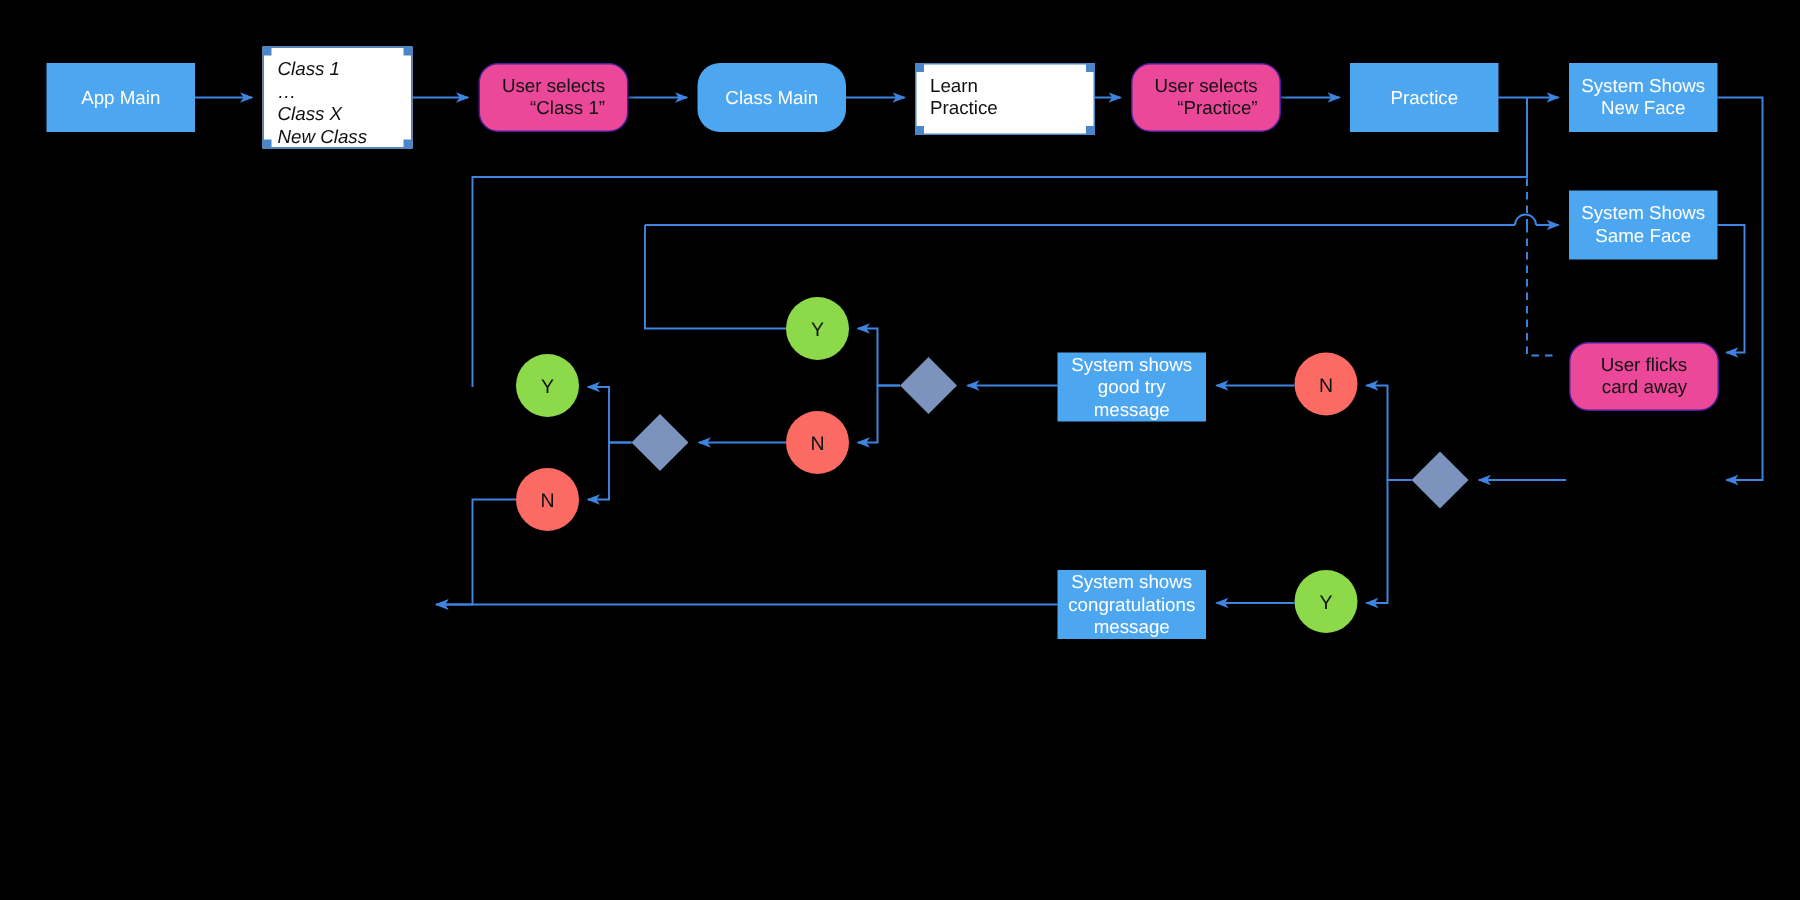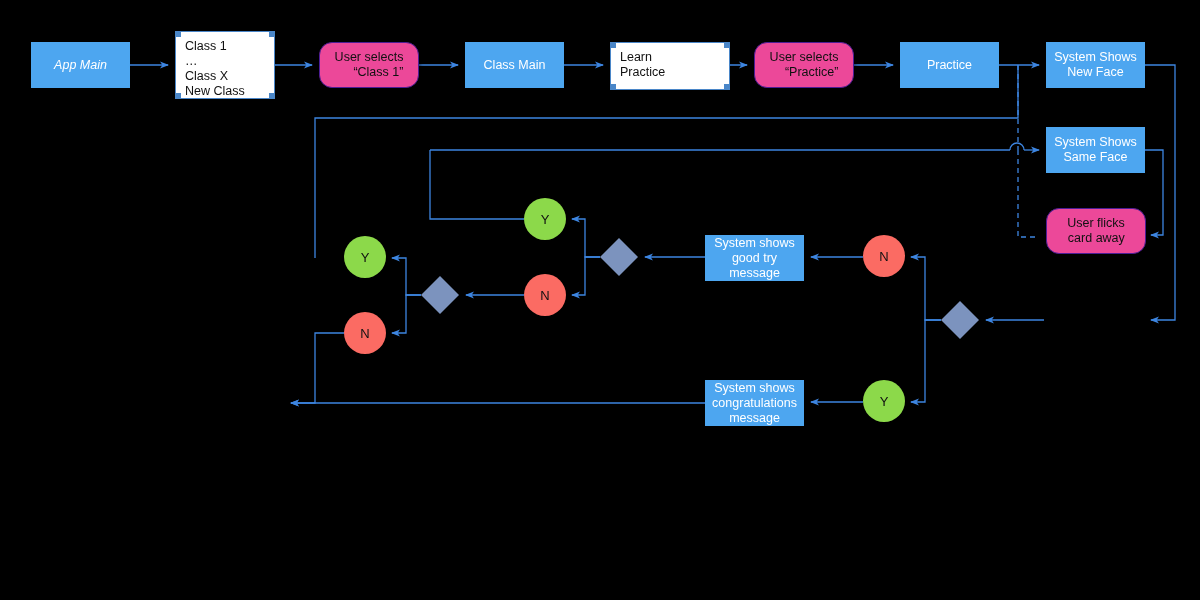--- a/index.html
+++ b/index.html
@@ -73,41 +73,41 @@
 
       <path d="M421,295 L406,295 L406,258 L392,258" marker-end="url(#ar)"></path>
       <path d="M421,295 L406,295 L406,333 L392,333" marker-end="url(#ar)"></path>
 
       <path d="M344,333 L315,333 L315,403 L291,403" marker-end="url(#ar)"></path>
 
       <path d="M705,403 L291,403" marker-end="url(#ar)"></path>
     </g>
   </svg>
 
-  <div class="node nb" style="left:31px;top:42px;width:99px;height:46px;font-style:italic;">
+  <div class="node nb" style="left:31px;top:42px;width:99px;height:46px;">
     <span class="label">App Main</span>
   </div>
 
-  <div class="node nw" style="left:175px;top:31px;width:100px;height:68px;">
+  <div class="node nw" style="left:175px;top:31px;width:100px;height:68px;font-style:italic;">
     <div class="corner" style="left:-1px;top:-1px;"></div>
     <div class="corner" style="right:-1px;top:-1px;"></div>
     <div class="corner" style="left:-1px;bottom:-1px;"></div>
     <div class="corner" style="right:-1px;bottom:-1px;"></div>
     <span class="txt label">Class 1
 …
 Class X
 New Class</span>
   </div>
 
   <div class="node nr" style="left:319px;top:42px;width:100px;height:46px;">
     <span class="label">User selects
 “Class 1”</span>
   </div>
 
-  <div class="node nb" style="left:465px;top:42px;width:99px;height:46px;">
+  <div class="node nb" style="left:465px;top:42px;width:99px;height:46px;border-radius:15px;">
     <span class="label">Class Main</span>
   </div>
 
   <div class="node nw" style="left:610px;top:42px;width:120px;height:48px;">
     <div class="corner" style="left:-1px;top:-1px;"></div>
     <div class="corner" style="right:-1px;top:-1px;"></div>
     <div class="corner" style="left:-1px;bottom:-1px;"></div>
     <div class="corner" style="right:-1px;bottom:-1px;"></div>
     <span class="txt label">Learn
 Practice</span>
@@ -125,21 +125,21 @@
   <div class="node nb" style="left:1046px;top:42px;width:99px;height:46px;">
     <span class="label">System Shows
 New Face</span>
   </div>
 
   <div class="node nb" style="left:1046px;top:127px;width:99px;height:46px;">
     <span class="label">System Shows
 Same Face</span>
   </div>
 
-  <div class="node nr" style="left:1046px;top:208px;width:100px;height:46px;">
+  <div class="node nr" style="left:1046px;top:228px;width:100px;height:46px;">
     <span class="label">User flicks
 card away</span>
   </div>
 
 
   <div class="node nb" style="left:705px;top:235px;width:99px;height:46px;">
     <span class="label">System shows
 good try
 message</span>
   </div>

